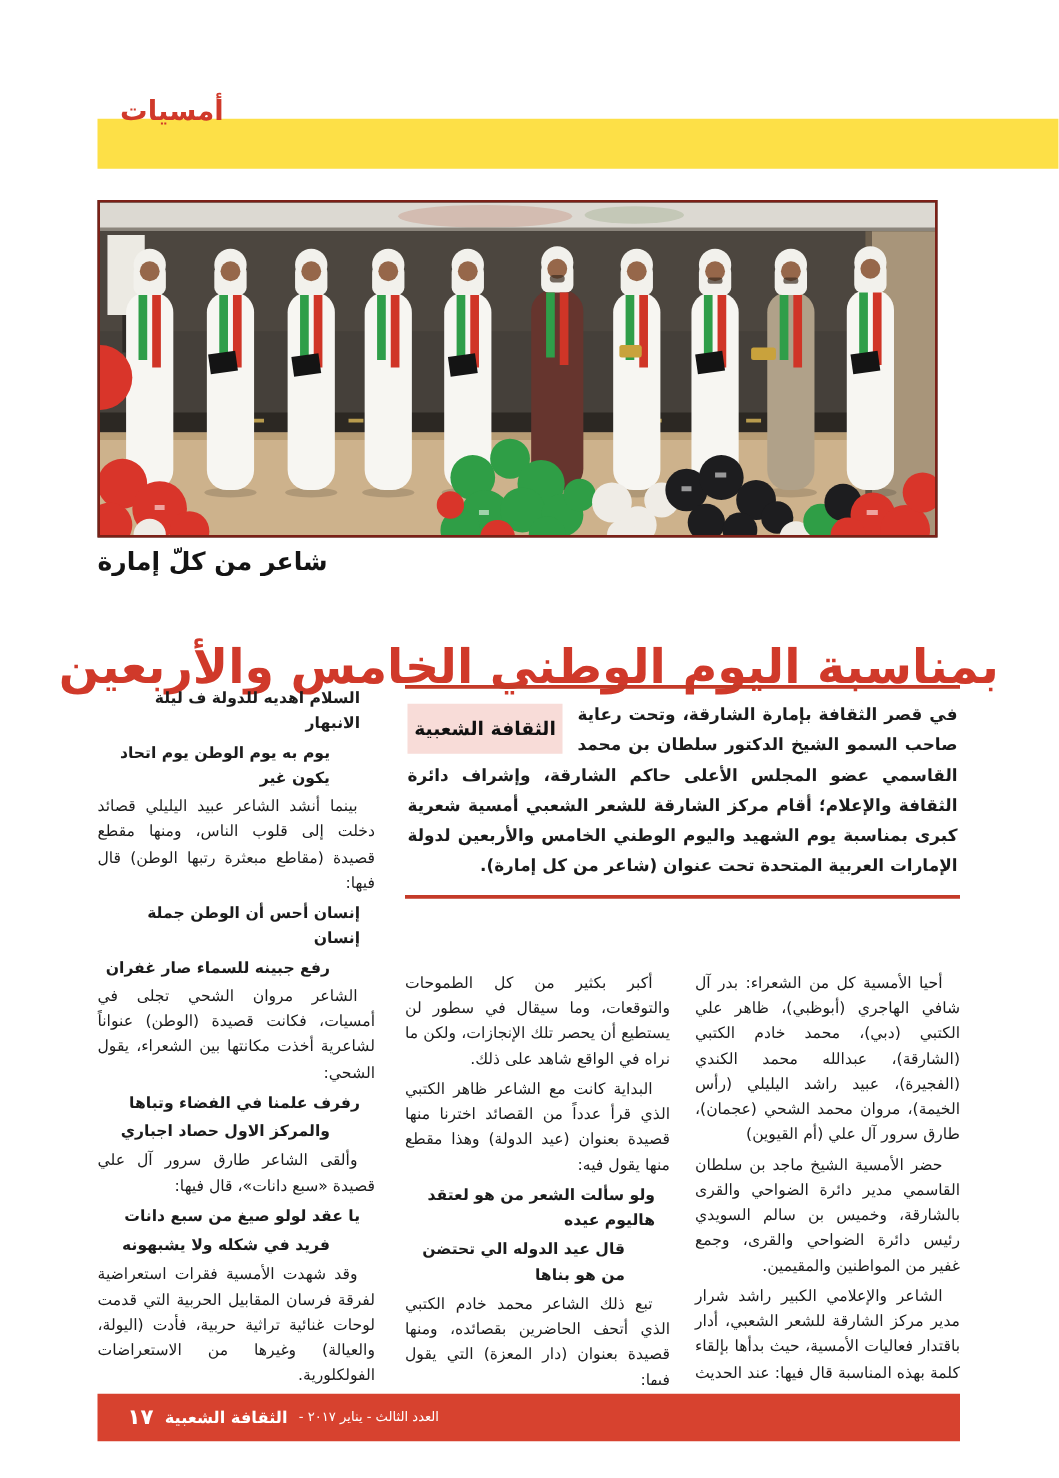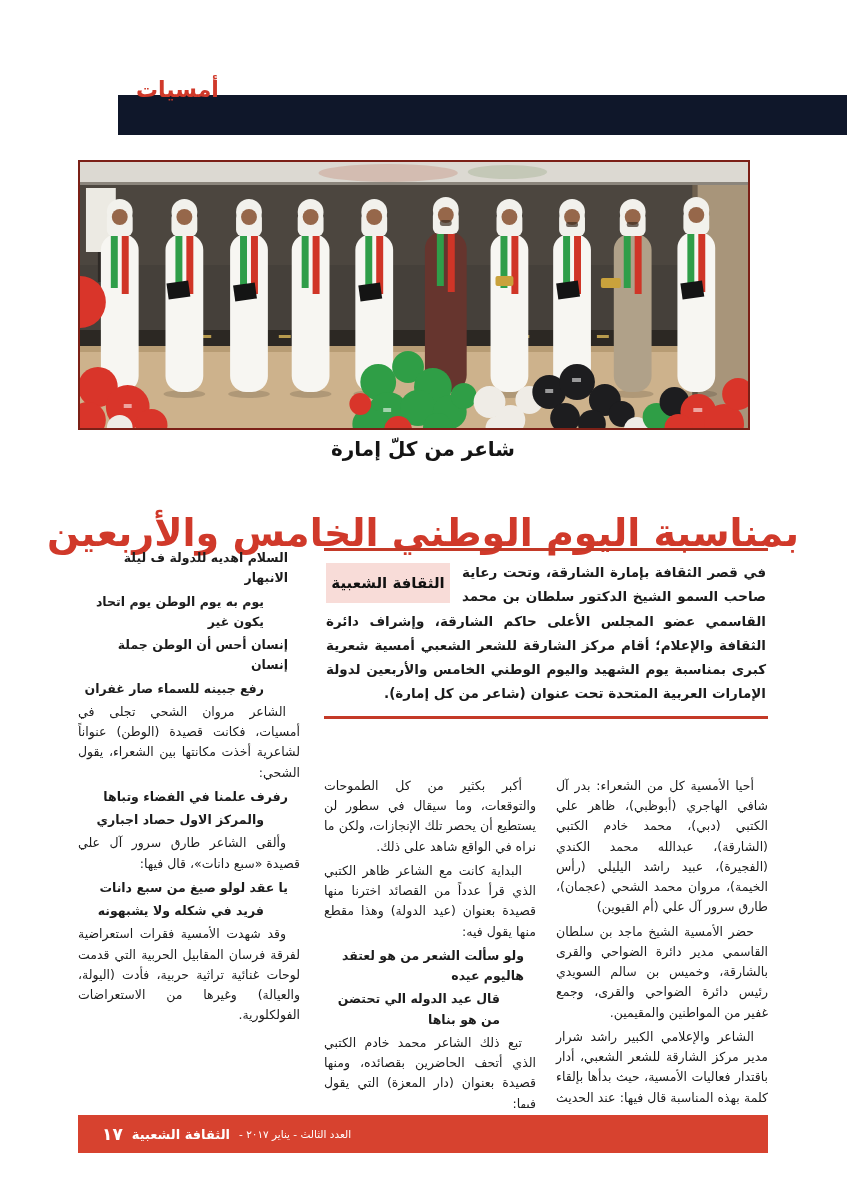--- a/index.html
+++ b/index.html
@@ -1,34 +1,34 @@
 <!DOCTYPE html>
 <html dir="rtl" lang="ar"><head>
 <meta charset="utf-8">
 <style>
   html,body{margin:0;padding:0;background:#ffffff;}
   .page{
     position:relative;width:847px;height:1182px;background:#fff;overflow:hidden;
     font-family:"DejaVu Sans",sans-serif;color:#1c1c1c;direction:rtl;
   }
   
-  .band{position:absolute;left:78px;right:0;top:95px;height:40px;background:#0f172a;margin-left:40px;}
+  .band{position:absolute;left:78px;right:0;top:95px;height:40px;background:#fde047;}
   .section-label{
     position:absolute;left:18px;top:-16px;color:#d0392a;font-weight:bold;
     font-size:22px;line-height:1;
   }
   
   .photo{
     position:absolute;left:78px;top:160px;width:672px;height:270px;
     border:2px solid #7b2017;box-sizing:border-box;background:#45403a;
   }
   .photo svg{display:block;width:100%;height:100%;}
   
   .kicker{
-    position:absolute;left:78px;top:437px;width:690px;text-align:center;
+    position:absolute;left:78px;top:437px;width:690px;text-align:left;
     font-size:20px;font-weight:bold;color:#141414;white-space:nowrap;
   }
   .headline{
     position:absolute;left:38px;top:468px;width:770px;text-align:center;
     font-size:38px;font-weight:bold;color:#d0392a;white-space:nowrap;line-height:1.4;margin-top:39px;
   }
   
   .content{
     position:absolute;left:78px;top:548px;width:690px;height:560px;
     display:flex;gap:24px;overflow:hidden;
@@ -308,20 +308,21 @@
             <p class="v1">ولو سألت الشعر من هو لعتقد هاليوم عيده</p>
             <p class="v2">قال عيد الدوله الي تحتضن من هو بناها</p>
             <p class="p">تبع ذلك الشاعر محمد خادم الكتبي الذي أتحف الحاضرين بقصائده، ومنها قصيدة بعنوان (دار المعزة) التي يقول فيها:</p>
             <p class="v1">سلام الله عالي حاضرين وغيرهم لا هان</p>
           </div>
       </div>
     </div>
     <div class="col col-left">
         <p class="v1">السلام اهديه للدولة ف ليلة الانبهار</p>
         <p class="v2">يوم به يوم الوطن يوم اتحاد يكون غير</p>
+        <p class="p">بينما أنشد الشاعر عبيد اليليلي قصائد دخلت إلى قلوب الناس، ومنها مقطع قصيدة (مقاطع مبعثرة رتبها الوطن) قال فيها:</p>
         <p class="v1">إنسان أحس أن الوطن جملة إنسان</p>
         <p class="v2">رفع جبينه للسماء صار غفران</p>
         <p class="p">الشاعر مروان الشحي تجلى في أمسيات، فكانت قصيدة (الوطن) عنواناً لشاعرية أخذت مكانتها بين الشعراء، يقول الشحي:</p>
         <p class="v1">رفرف علمنا في الفضاء وتباها</p>
         <p class="v2">والمركز الاول حصاد اجباري</p>
         <p class="p">وألقى الشاعر طارق سرور آل علي قصيدة «سبع دانات»، قال فيها:</p>
         <p class="v1">يا عقد لولو صيغ من سبع دانات</p>
         <p class="v2">فريد في شكله ولا يشبهونه</p>
         <p class="p">وقد شهدت الأمسية فقرات استعراضية لفرقة فرسان المقابيل الحربية التي قدمت لوحات غنائية تراثية حربية، فأدت (اليولة، والعيالة) وغيرها من الاستعراضات الفولكلورية.</p>
       </div>

